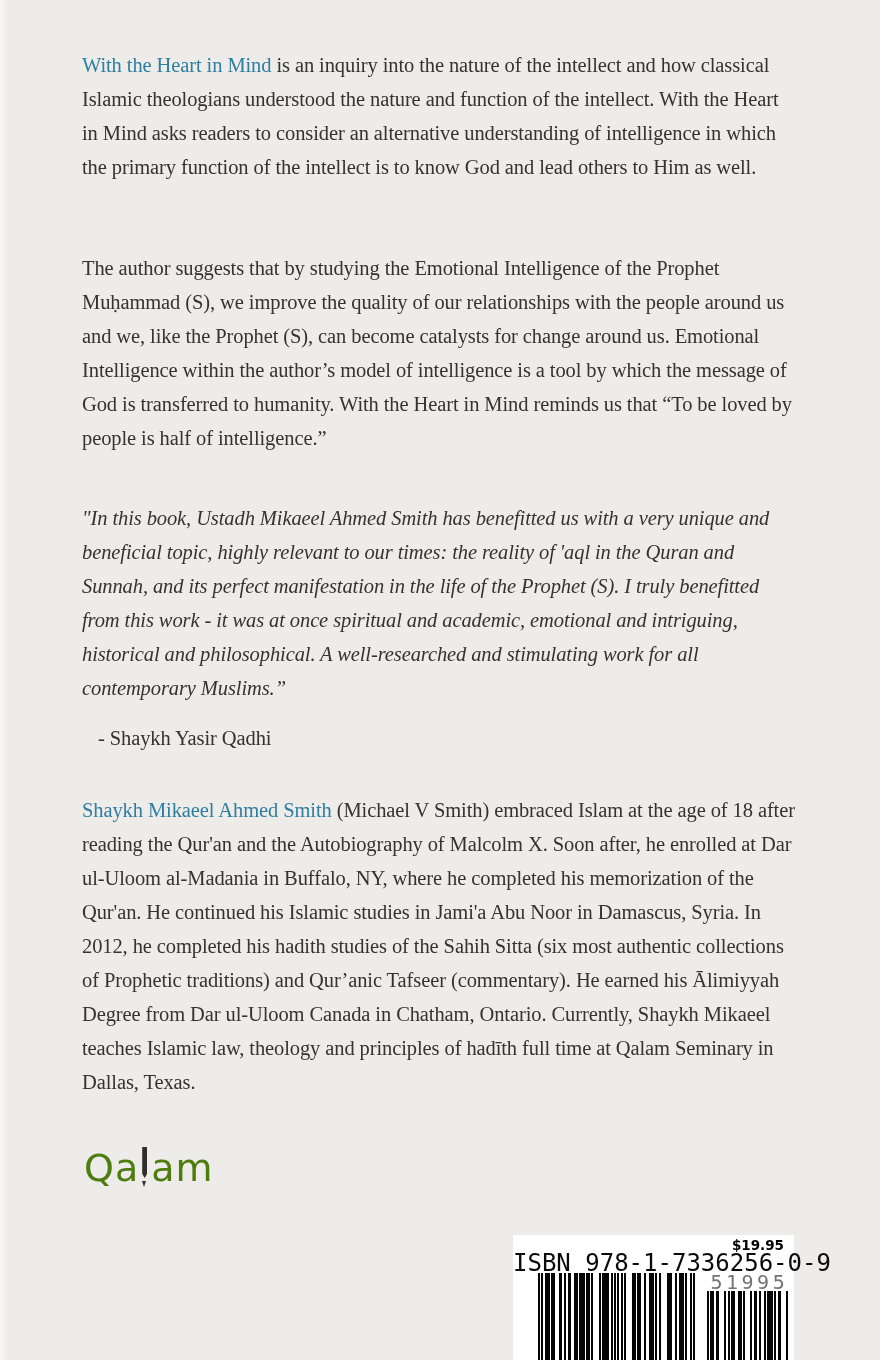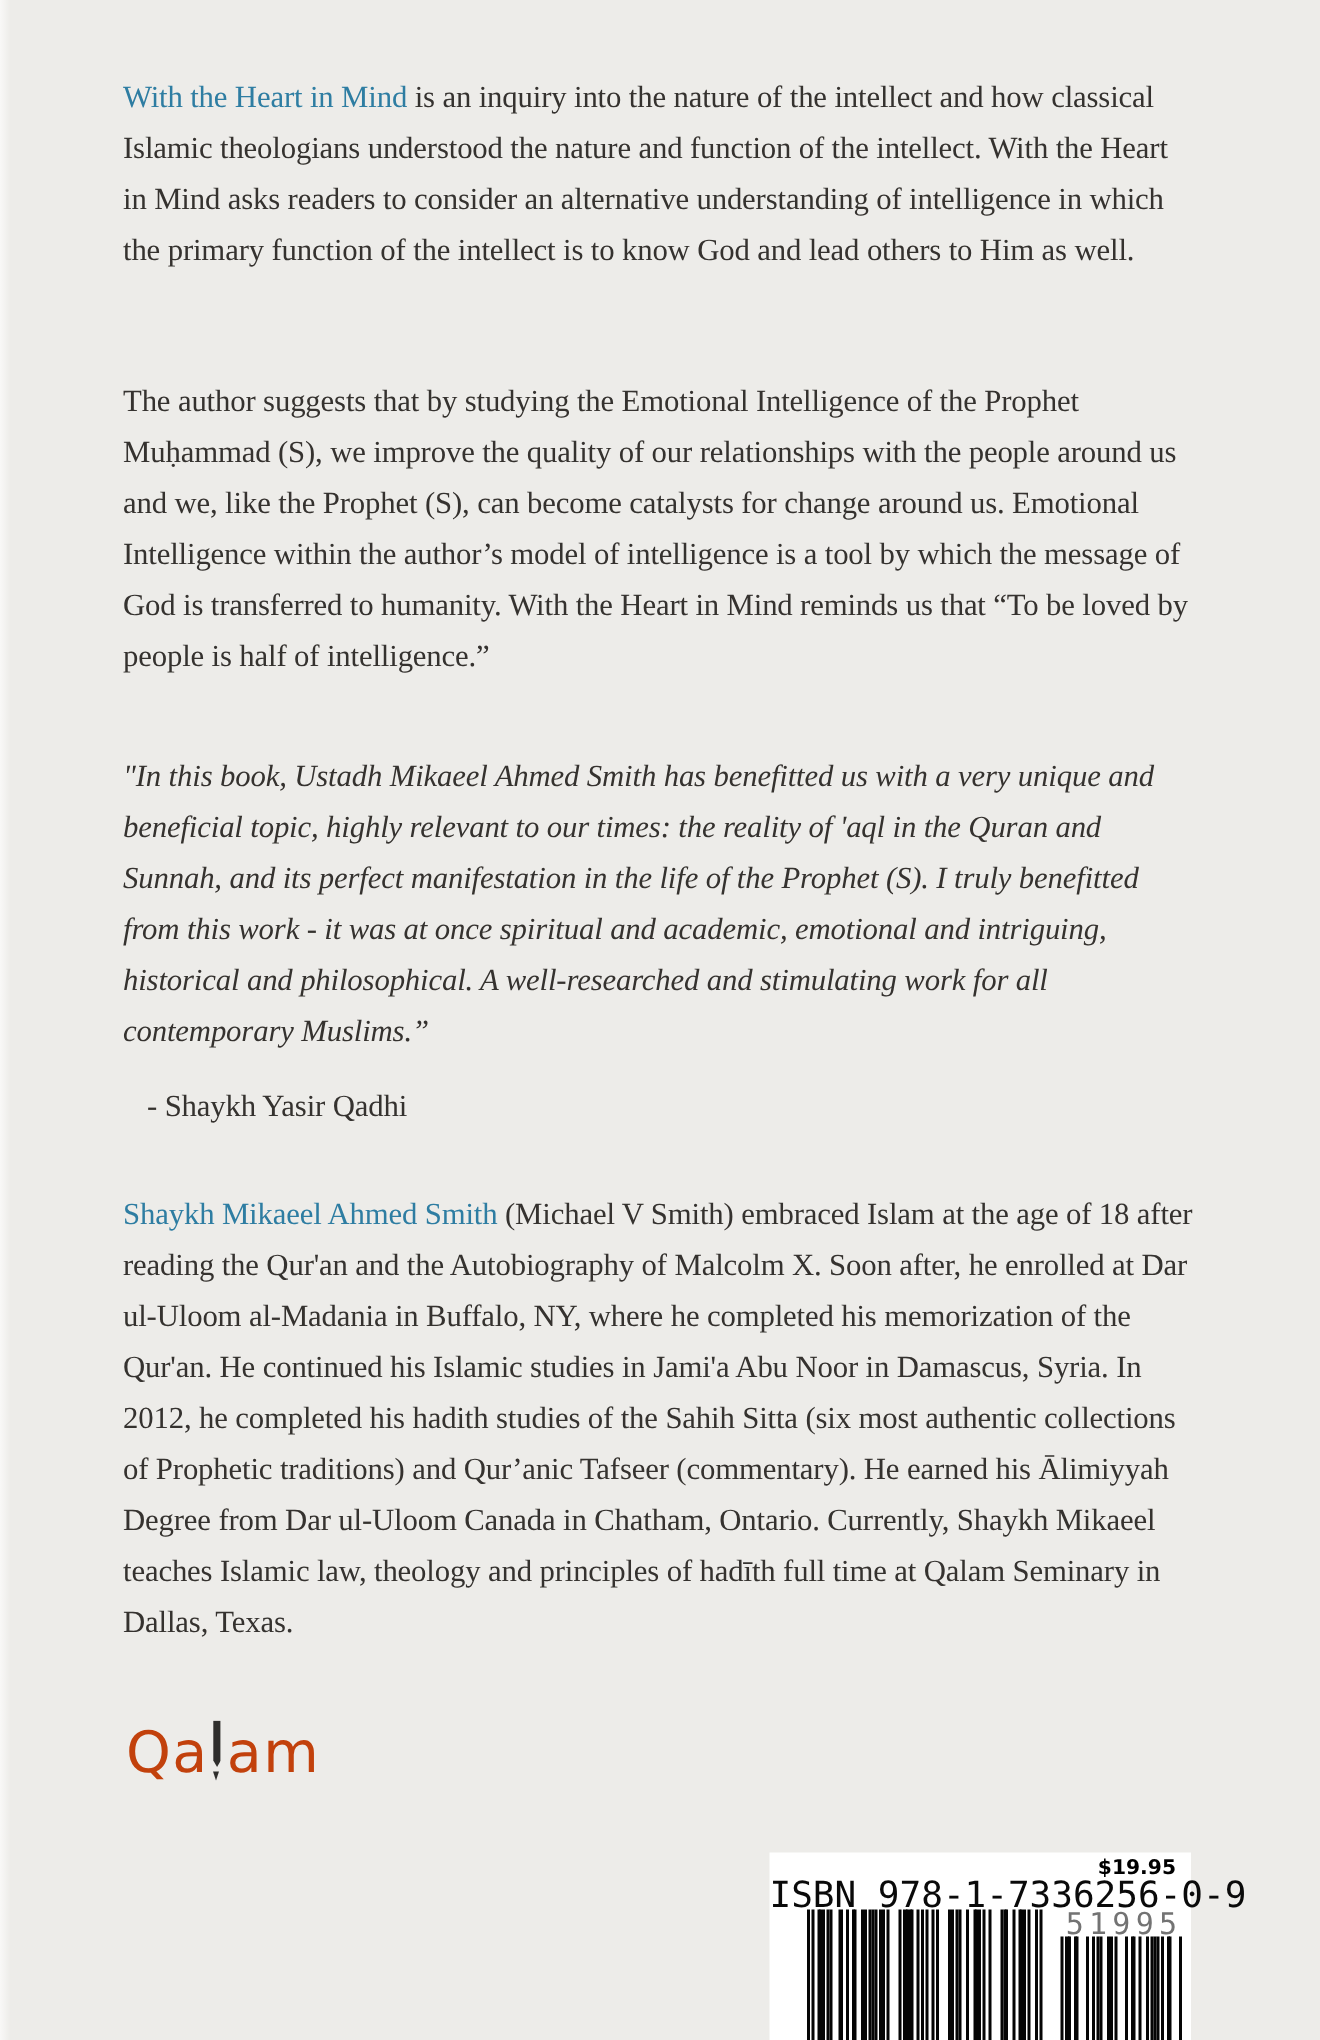--- a/index.html
+++ b/index.html
@@ -24,21 +24,21 @@
   .highlight{color:#2e7da2;}
   .quote-text{
     font-style:italic;margin:0;
   }
   .attribution{
     margin:16px;font-style:normal;
   }
   .logo{
     position:absolute;left:84px;top:1146px;
     font-family:"DejaVu Sans", sans-serif;
-    font-size:38px;color:#c2410c;letter-spacing:1px;
+    font-size:38px;color:#4d7c0f;letter-spacing:1px;
     display:flex;align-items:flex-start;
   }
   .pen{
     display:inline-block;position:relative;width:10px;height:48px;margin:0 1px;
   }
   .pen .shaft{
     position:absolute;left:2px;top:1px;width:5px;height:31px;background:#2f2e2c;
     clip-path:polygon(0 0,100% 0,100% 86%,50% 100%,0 86%);
   }
   .pen .nib{

